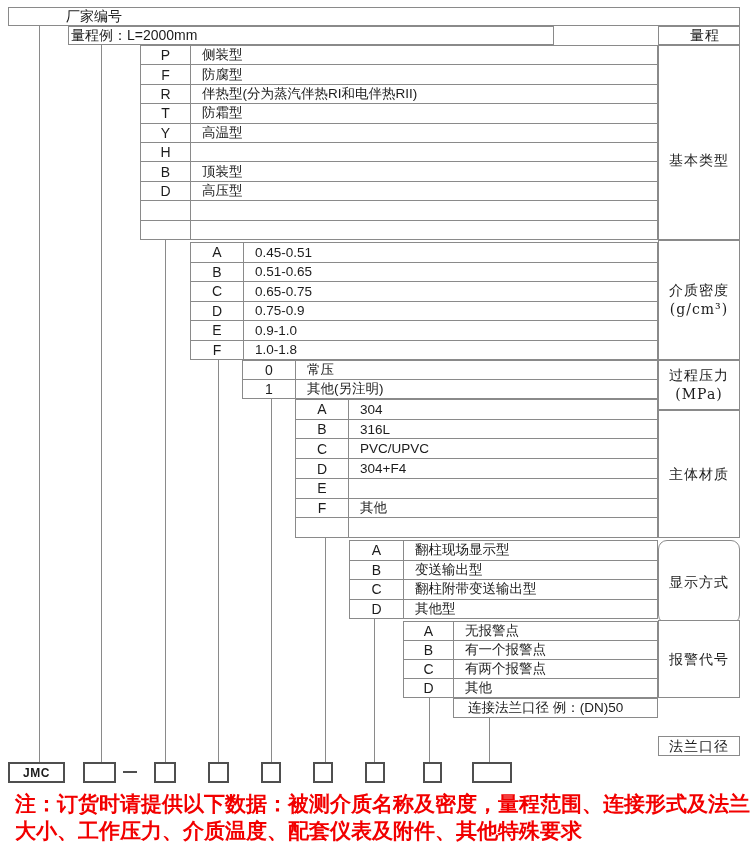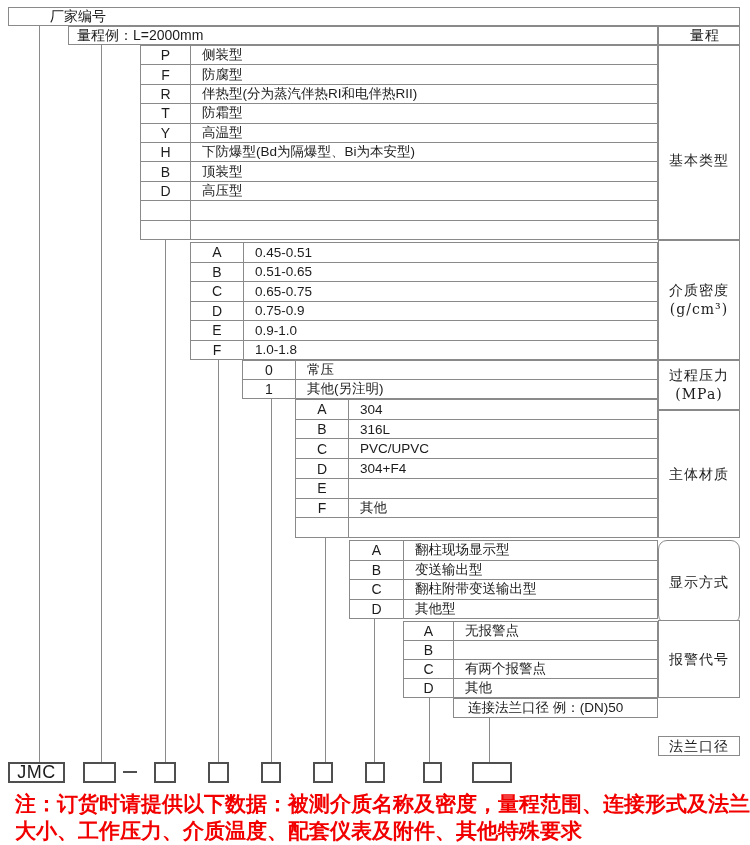--- a/index.html
+++ b/index.html
@@ -24,33 +24,33 @@
   
   .lab{position:absolute;left:658px;width:82px;border:1px solid var(--line);box-sizing:border-box;background:#fff;
        display:flex;flex-direction:column;align-items:center;justify-content:center;
        font-family:"DejaVu Serif",serif;font-size:14px;line-height:19px;letter-spacing:1px;text-align:center;}
   
   .vline{position:absolute;width:1px;background:var(--line);}
   
   .mbox{position:absolute;top:762px;height:21px;border:2px solid var(--boxline);box-sizing:border-box;background:#fff;
         display:flex;align-items:center;justify-content:center;}
   .dash{position:absolute;top:771px;height:2px;background:var(--boxline);}
-  .prefix{font-weight:normal;font-size:18px;letter-spacing:0.5px;}
+  .prefix{font-weight:bold;font-size:12px;letter-spacing:0.5px;}
   .note{position:absolute;left:15px;top:790px;width:737px;color:var(--red);
         font-weight:bold;font-size:21px;line-height:27px;font-family:"Liberation Sans",sans-serif;}
 </style>
 </head>
 <body>
 
 <div id="canvas">
 
-  <div class="box hrow" style="left:8px;top:7px;width:732px;height:19px;padding-left:41px;">
+  <div class="box hrow" style="left:8px;top:7px;width:732px;height:19px;padding-left:57px;">
     <span>厂家编号</span>
   </div>
-  <div class="box hrow" style="left:68px;top:26px;width:590px;height:19px;padding-left:8px;">
+  <div class="box hrow" style="left:68px;top:26px;width:486px;height:19px;padding-left:2px;">
     <span>量程例：L=2000mm</span>
   </div>
 
   <div class="lab" style="top:26px;height:19px;padding-left:12px;">
     <span>量程</span>
   </div>
   <div class="lab" style="top:45px;height:195px;">
     <span style="transform:translateY(18px);">基本类型</span>
   </div>
   <div class="lab" style="top:240px;height:120px;">
@@ -90,21 +90,20 @@
     <div class="row">
         <span class="code" style="width:50px;">T</span>
         <span class="desc">防霜型</span>
       </div>
     <div class="row">
         <span class="code" style="width:50px;">Y</span>
         <span class="desc">高温型</span>
       </div>
     <div class="row">
         <span class="code" style="width:50px;">H</span>
-        <span class="desc">下防爆型(Bd为隔爆型、Bi为本安型)</span>
       </div>
     <div class="row">
         <span class="code" style="width:50px;">B</span>
         <span class="desc">顶装型</span>
       </div>
     <div class="row">
         <span class="code" style="width:50px;">D</span>
         <span class="desc">高压型</span>
       </div>
     <div class="row">
@@ -204,20 +203,21 @@
       </div>
   </div>
 
   <div class="sec" style="left:403px;top:621px;width:255px;height:77px;">
     <div class="row">
         <span class="code" style="width:50px;">A</span>
         <span class="desc">无报警点</span>
       </div>
     <div class="row">
         <span class="code" style="width:50px;">B</span>
+        <span class="desc">有一个报警点</span>
       </div>
     <div class="row">
         <span class="code" style="width:50px;">C</span>
         <span class="desc">有两个报警点</span>
       </div>
     <div class="row">
         <span class="code" style="width:50px;">D</span>
         <span class="desc">其他</span>
       </div>
   </div>

